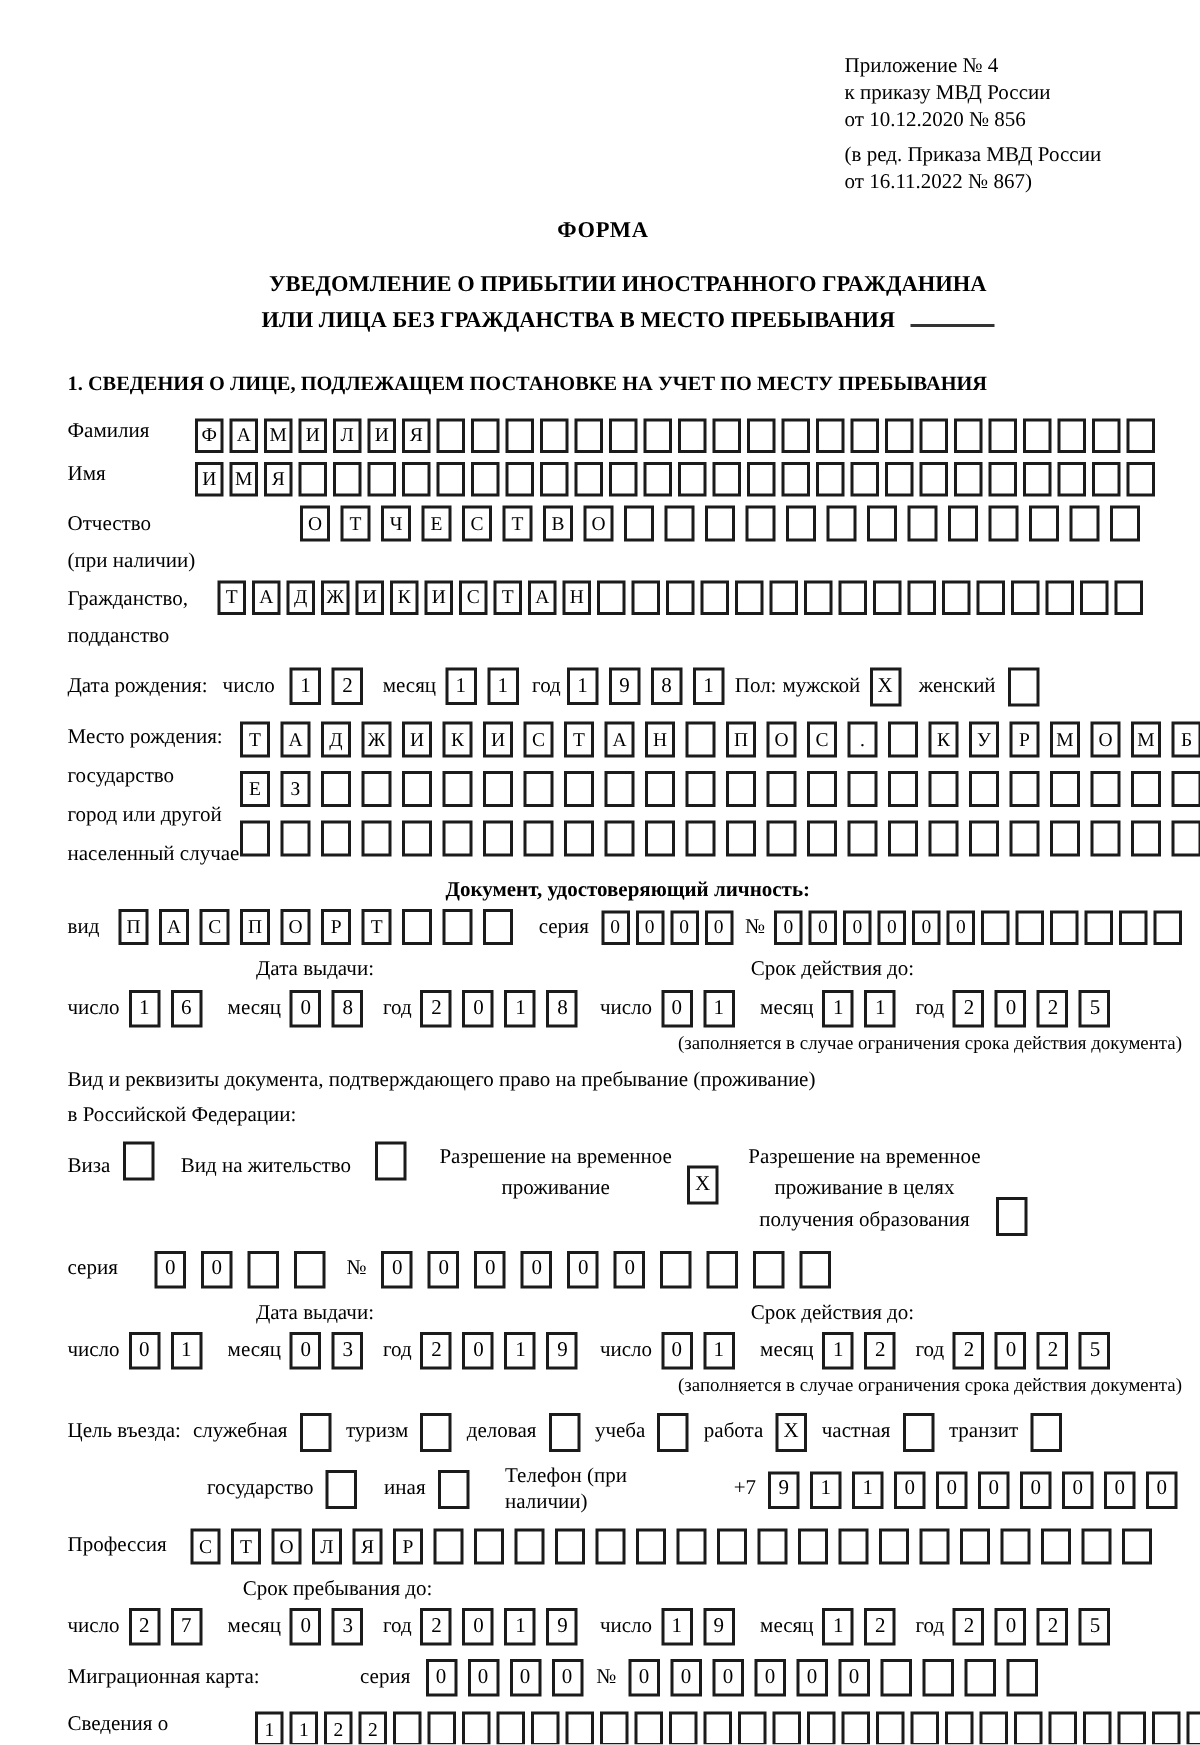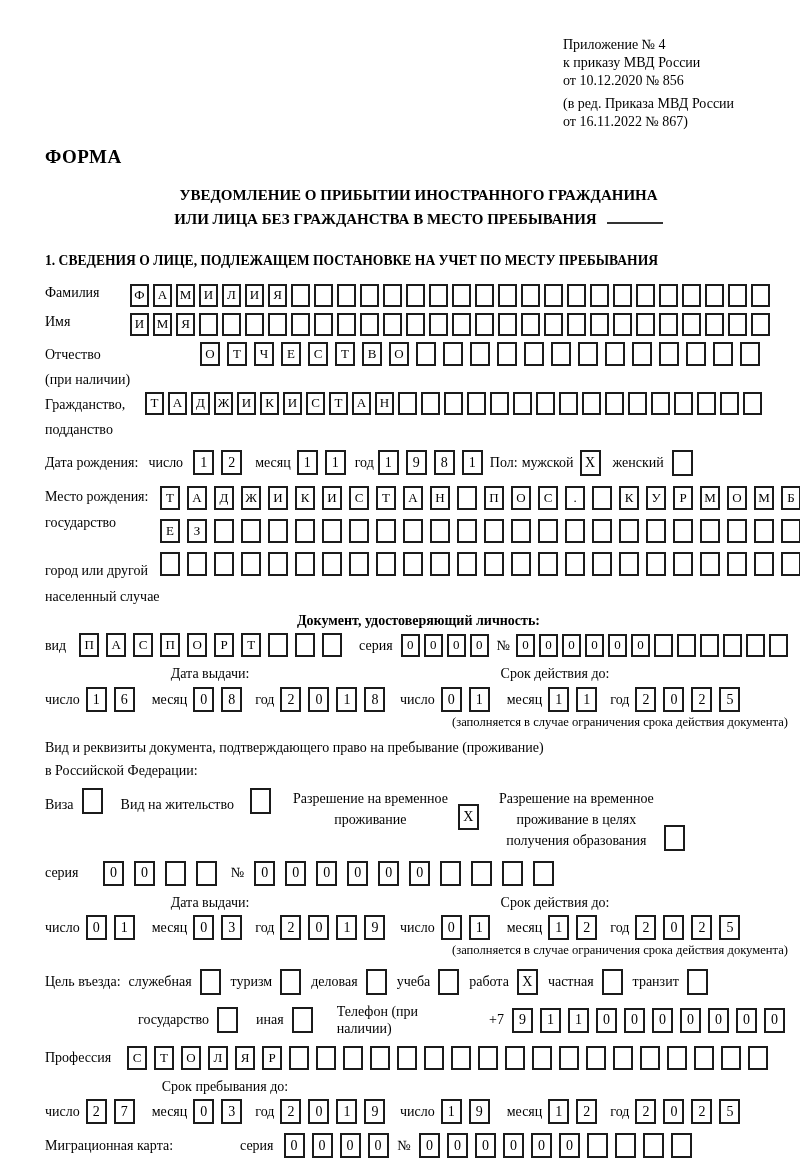--- a/index.html
+++ b/index.html
@@ -3,21 +3,21 @@
 <meta charset="utf-8">
 <style>
   html,body{margin:0;padding:0;background:#fff;}
   .page{
     width:800px;height:1163px;box-sizing:border-box;background:#fff;color:#000;
     font-family:"Liberation Serif","DejaVu Serif",serif;font-size:14px;
     padding:36px 8px 0 45px;overflow:hidden;position:relative;line-height:1.25;
   }
   .appendix{margin-left:518px;line-height:1.28;}
   .edition{margin-left:518px;margin-top:5px;line-height:1.28;}
-  .form-word{font-weight:bold;text-align:left;margin:14px 33px 0 0;font-size:19px;letter-spacing:.5px;}
+  .form-word{font-weight:bold;text-align:center;margin:14px 33px 0 0;font-size:15px;letter-spacing:.5px;}
   .title{font-weight:bold;text-align:center;font-size:15px;margin-top:16px;line-height:1.55;}
   .blank-line{display:inline-block;width:56px;border-bottom:2px solid #333;height:13px;margin-left:10px;}
   .sec-heading{font-weight:bold;font-size:13.6px;margin-top:22px;}
   .row{display:flex;align-items:flex-start;margin-top:6px;}
   .lbl{flex:0 0 auto;}
   .ml-lines div{line-height:25px;}
   .cells{display:flex;flex-wrap:nowrap;}
   .cell{
     box-sizing:border-box;flex:0 0 auto;width:19px;height:23px;border:2px solid #1b1b1b;
     margin-right:4px;display:flex;align-items:center;justify-content:center;
@@ -228,21 +228,21 @@
     <span style="margin:0 6px 0 4px;">мужской</span>
     <span class="checkbox">X</span>
     <span style="margin:0 8px 0 12px;">женский</span>
     <span class="checkbox"></span>
   </div>
 
   <div class="row" style="margin-top:8px;">
     <span class="lbl ml-lines" style="width:115px;line-height:1.0;">
       <div style="line-height:26px;">Место рождения:</div>
       <div style="line-height:26px;">государство</div>
-      <div style="line-height:26px;margin-top:22px;">город или другой</div>
+      <div style="line-height:26px;">город или другой</div>
       <div style="line-height:26px;">населенный случае</div>
     </span>
     <span class="stack-rows" style="margin-top:2px;">
       <span class="cells cells-mid">
           <span class="cell">Т</span>
           <span class="cell">А</span>
           <span class="cell">Д</span>
           <span class="cell">Ж</span>
           <span class="cell">И</span>
           <span class="cell">К</span>

